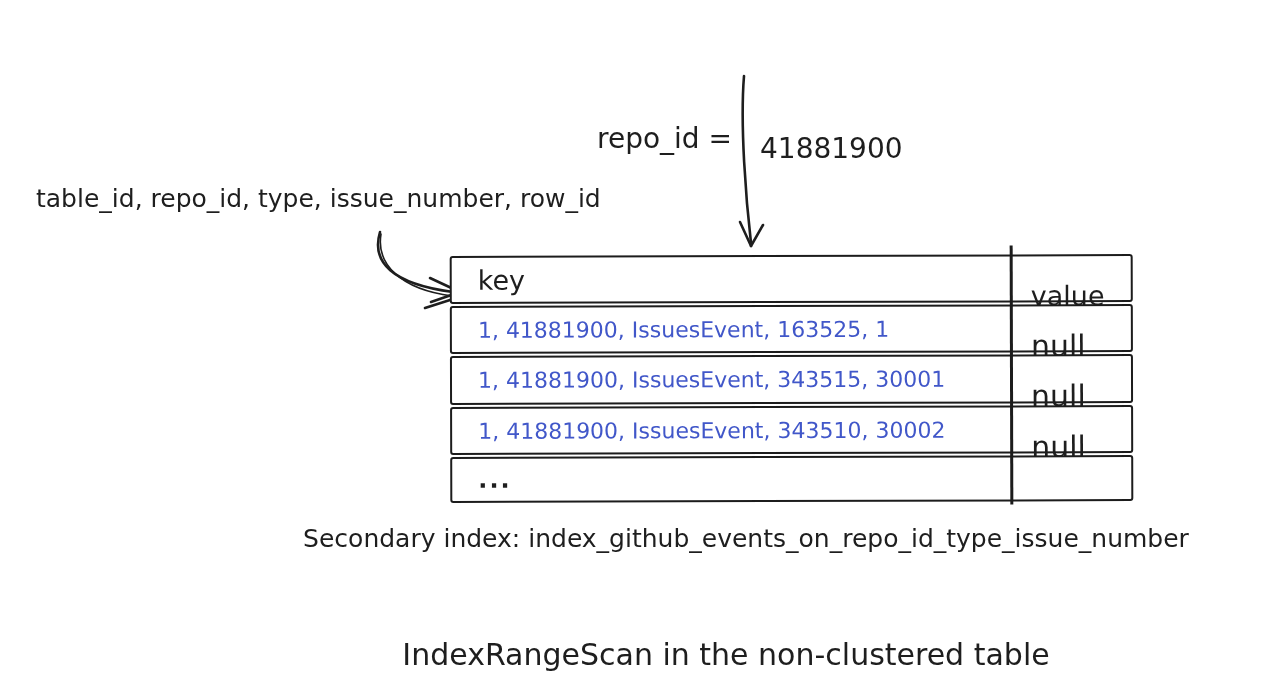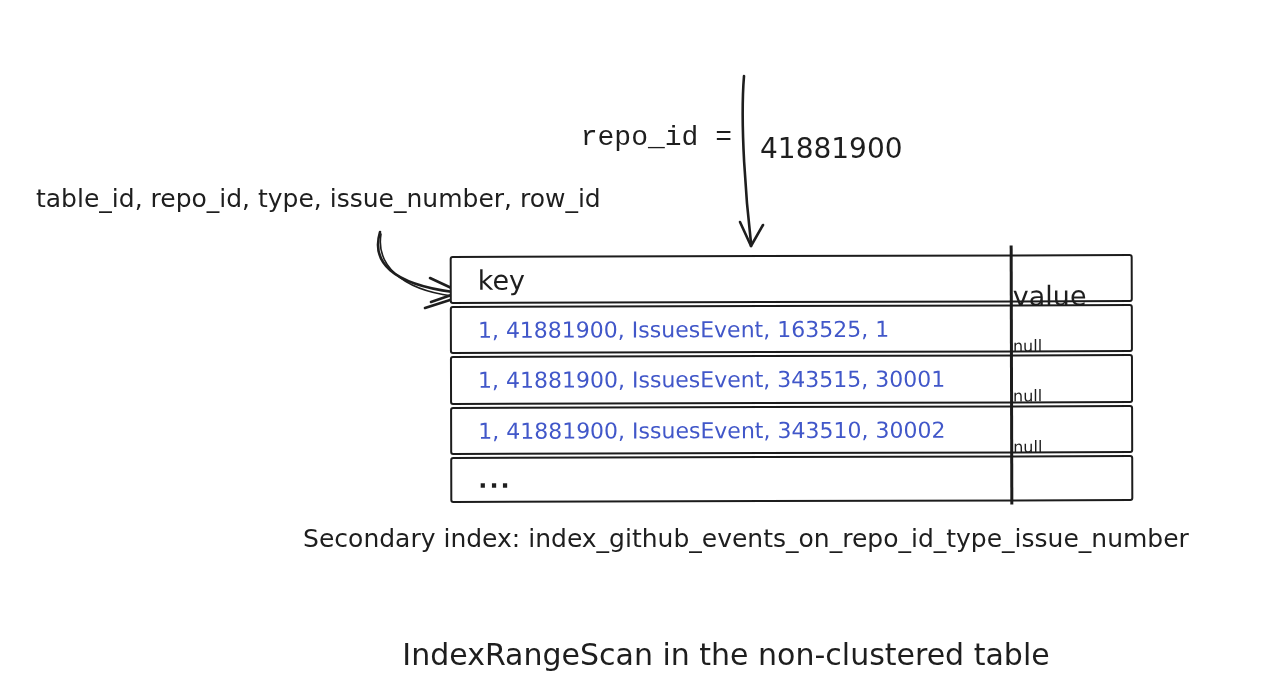--- a/index.html
+++ b/index.html
@@ -19,21 +19,20 @@
     pointer-events: none;
   }
   .hand { color: #1e1e1e; }
 
   .filter-lhs {
     position: absolute;
     left: 520px; top: 122px; width: 212px;
     text-align: right;
     font-size: 28px;
     white-space: nowrap;
-    font-family: Liberation Mono, monospace;
   }
   .filter-value {
     position: absolute;
     left: 760px; top: 132px;
     font-size: 28px;
     white-space: nowrap;
   }
   .key-columns-label {
     position: absolute;
     left: 36px; top: 184px;
@@ -64,28 +63,29 @@
   .cell-key {
     width: 561px;
     padding-left: 26px;
     display: flex; align-items: center;
     box-sizing: border-box;
     white-space: nowrap;
     overflow: hidden;
   }
   .cell-value {
     flex: 1;
+    padding-left: 18px;
     display: flex; align-items: center;
     box-sizing: border-box;
     white-space: nowrap;
     margin-top: 34px;
   }
   .header-text { font-size: 27px; text-align: center; }
   .key-text { color: #4157c9; font-size: 22px; }
-  .value-text { font-size: 16px; }
+  .value-text { font-size: 30px; }
   .ellipsis-text { font-size: 24px; font-weight: bold; letter-spacing: 2px; }
   .col-divider {
     position: absolute;
     left: 560px; top: -9px;
     width: 2.5px; height: 259px;
     background: #1c1c1c;
   }
 
   .caption {
     position: absolute;

